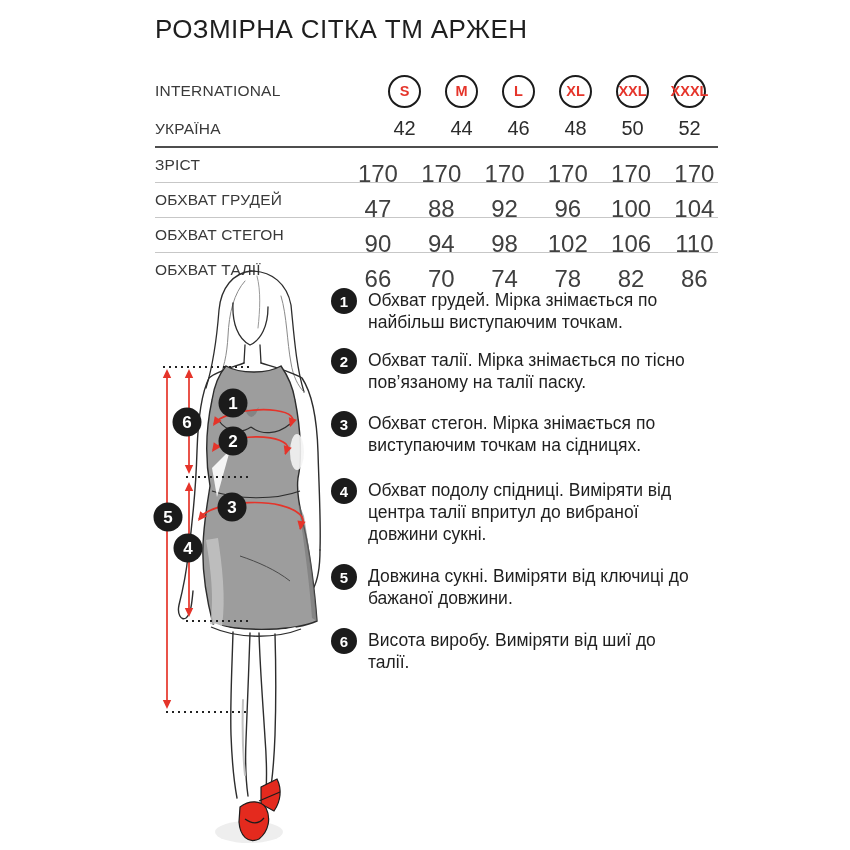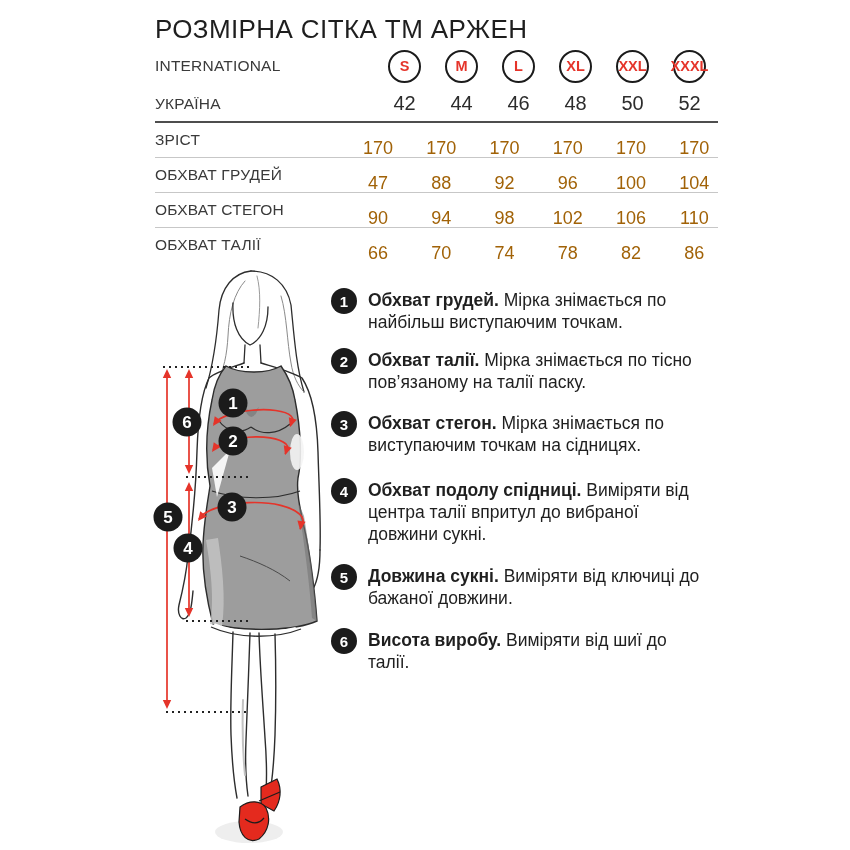--- a/index.html
+++ b/index.html
@@ -2,47 +2,47 @@
 <html><head>
 <meta charset="utf-8">
 <style>
   html,body{margin:0;padding:0;background:#ffffff;}
   #canvas{position:relative;width:850px;height:850px;background:#ffffff;overflow:hidden;
           font-family:"Liberation Sans", sans-serif;padding-left:44px;}
 
   .title{position:absolute;left:155px;top:14px;font-size:26px;letter-spacing:.4px;color:#1e1e1e;}
 
   
-  .sizetable{position:absolute;left:155px;top:46px;width:563px;}
+  .sizetable{position:absolute;left:155px;top:71px;width:563px;}
   .trow{display:flex;align-items:center;}
   .trow .lbl{width:221px;font-size:15.5px;color:#3a3a3a;letter-spacing:.2px;}
   .trow .cell{width:57px;display:flex;align-items:center;justify-content:center;text-align:center;}
   .row-int{height:40px;}
   .row-ua{height:35px;}
   .row-ua .cell{font-size:20px;color:#2c2c2c;}
   .row-data{height:34px;gap:16px;}
-  .row-data .cell{font-size:18px;color:#a16207;margin-top:17px;}
+  .row-data .cell{font-size:24px;color:#404040;margin-top:17px;}
   .divider-dark{height:2px;background:#4e4e4e;}
   .divider-light{height:1px;background:#c7c7c7;}
   .size-circle{width:29px;height:29px;border:2px solid #1b1b1b;border-radius:50%;
                color:#e5342a;font-weight:bold;font-size:14.5px;display:flex;
                align-items:center;justify-content:center;white-space:nowrap;}
 
   
   .measure-list{position:absolute;left:331px;top:289px;width:400px;}
   .m-item{display:flex;margin-bottom:16px;}
   .m-item:nth-child(2){margin-bottom:19px;}
   .m-item:nth-child(3){margin-bottom:23px;}
   .m-item:nth-child(4){margin-bottom:20px;}
   .m-item:nth-child(5){margin-bottom:20px;}
   .m-item .num{flex:0 0 26px;width:26px;height:26px;border-radius:50%;background:#1b1b1b;
                color:#ffffff;font-size:15px;font-weight:bold;display:flex;align-items:center;
                justify-content:center;margin-right:11px;margin-top:-1px;}
   .m-item .txt{width:332px;font-size:17.5px;line-height:22px;color:#1f1f1f;}
-  .m-item .term{font-weight:bold;}
+  .m-item .term{font-weight:normal;}
 
   
   .figure-svg{position:absolute;left:140px;top:262px;width:205px;height:588px;}
 </style>
 </head>
 <body>
 
 <div id="canvas">
 
   <div class="title">РОЗМІРНА СІТКА ТМ АРЖЕН</div>

